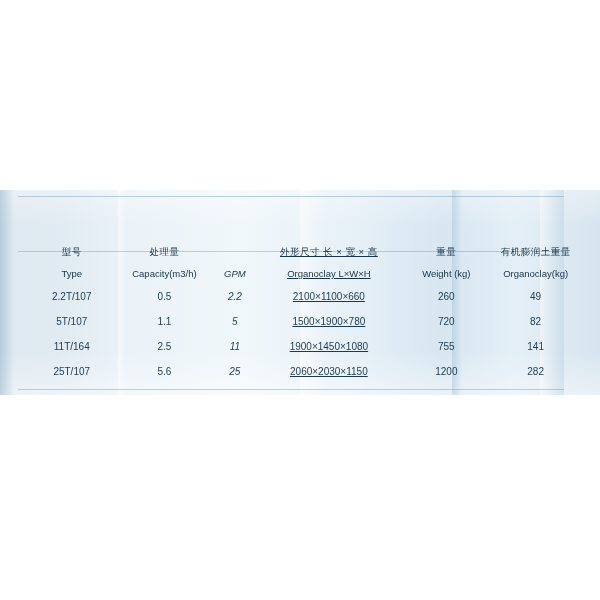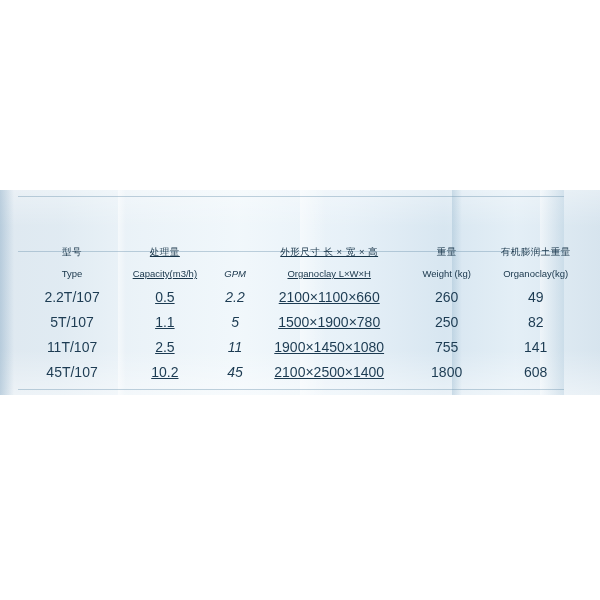--- a/index.html
+++ b/index.html
@@ -83,26 +83,26 @@
   .hdr-row td {
     height: 21px;
     font-size: 9.5px;
     color: #173449;
   }
 
   .hdr-row.cn td { padding-top: 4px; }
 
   .data-row td {
     height: 25px;
-    font-size: 14px;
+    font-size: 10px;
     color: #1c3b52;
   }
 
   .col-type    { width: 86px; text-align: left; padding-left: 12px !important; }
-  .col-cap     { width: 104px; text-decoration: underline; }
+  .col-cap     { width: 104px; }
   .col-gpm     { width: 40px; font-style: italic; }
   .col-dim     { width: 152px; text-decoration: underline; }
   .col-weight  { width: 88px; }
   .col-clay    { width: 94px; }
 
   .rule {
     position: absolute;
     left: 18px;
     width: 546px;
     height: 1px;
@@ -158,35 +158,35 @@
           <td class="col-gpm">2.2</td>
           <td class="col-dim">2100×1100×660</td>
           <td class="col-weight">260</td>
           <td class="col-clay">49</td>
         </tr>
         <tr class="data-row">
           <td class="col-type">5T/107</td>
           <td class="col-cap">1.1</td>
           <td class="col-gpm">5</td>
           <td class="col-dim">1500×1900×780</td>
-          <td class="col-weight">250</td>
+          <td class="col-weight">720</td>
           <td class="col-clay">82</td>
         </tr>
         <tr class="data-row">
-          <td class="col-type">11T/107</td>
+          <td class="col-type">11T/164</td>
           <td class="col-cap">2.5</td>
           <td class="col-gpm">11</td>
           <td class="col-dim">1900×1450×1080</td>
           <td class="col-weight">755</td>
           <td class="col-clay">141</td>
         </tr>
         <tr class="data-row">
-          <td class="col-type">45T/107</td>
-          <td class="col-cap">10.2</td>
-          <td class="col-gpm">45</td>
-          <td class="col-dim">2100×2500×1400</td>
-          <td class="col-weight">1800</td>
-          <td class="col-clay">608</td>
+          <td class="col-type">25T/107</td>
+          <td class="col-cap">5.6</td>
+          <td class="col-gpm">25</td>
+          <td class="col-dim">2060×2030×1150</td>
+          <td class="col-weight">1200</td>
+          <td class="col-clay">282</td>
         </tr>
       </tbody>
   </table>
 
 </div>
 
 </body></html>

